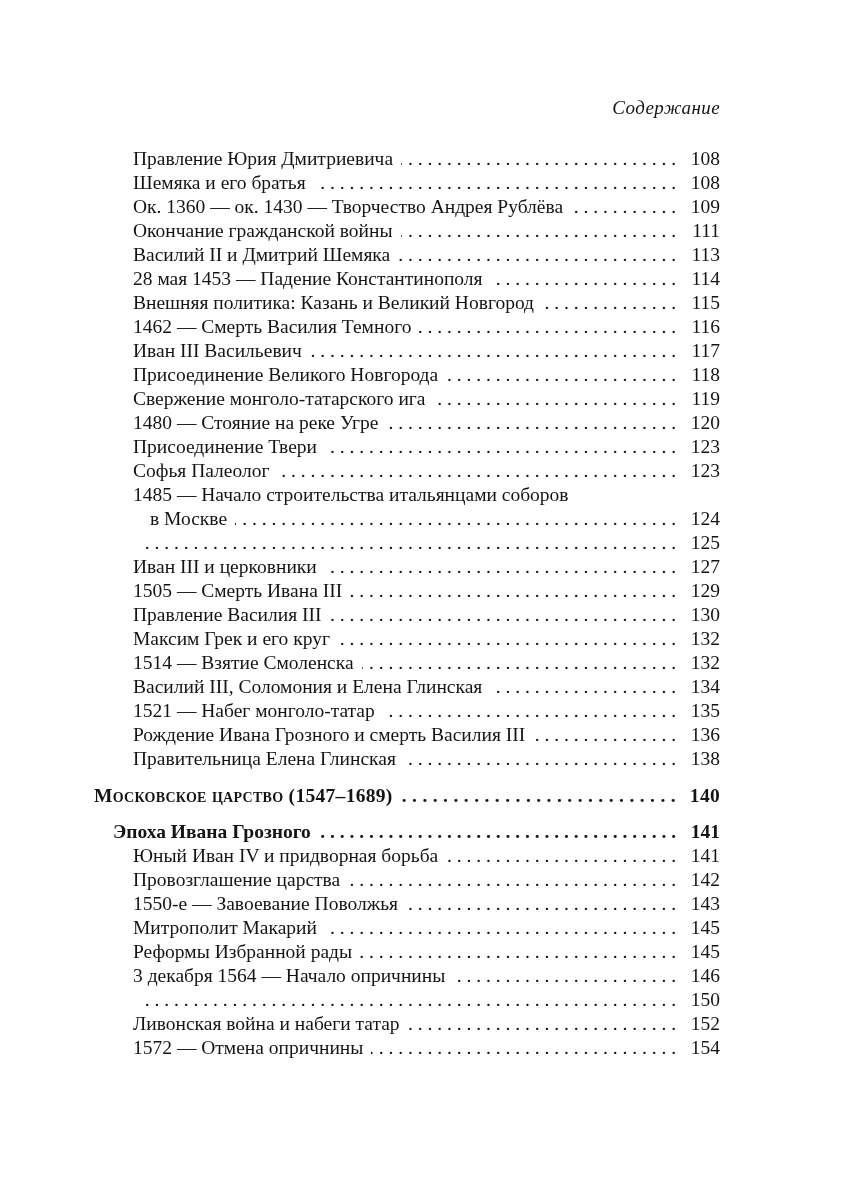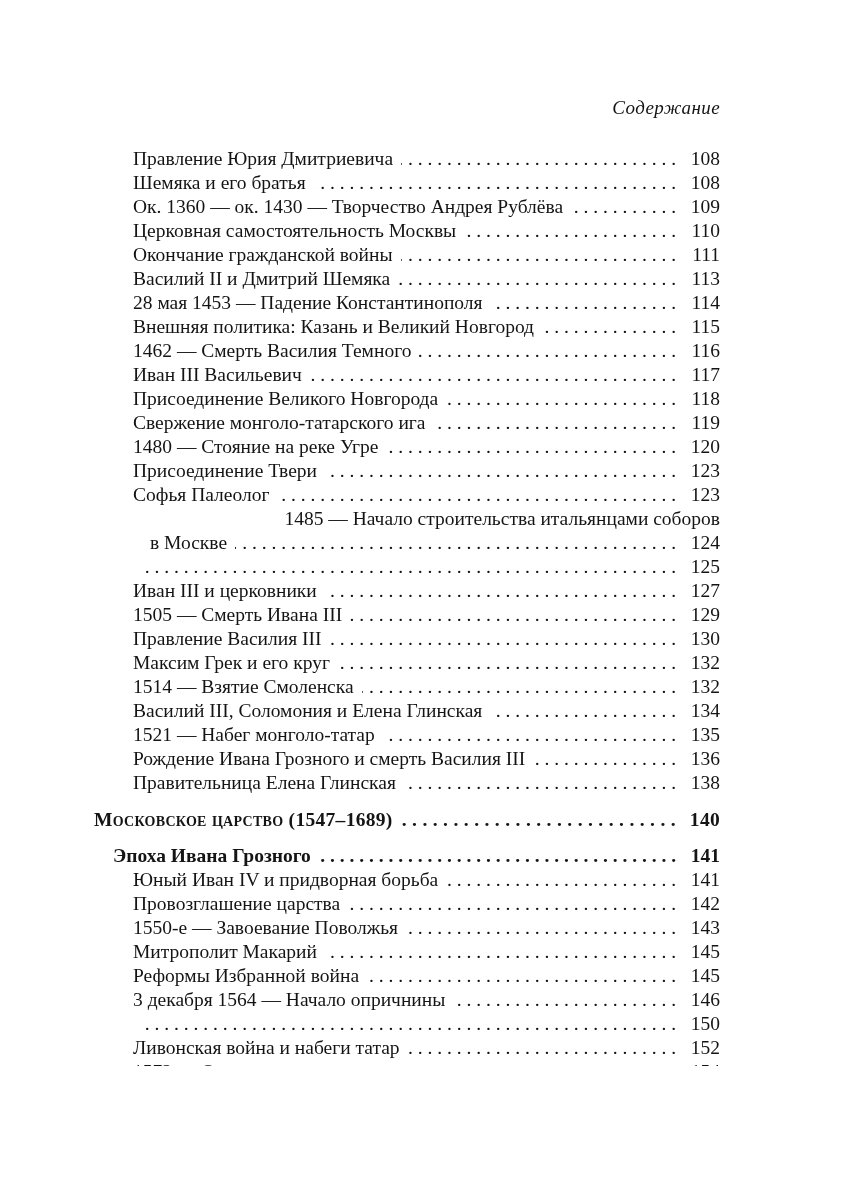--- a/index.html
+++ b/index.html
@@ -31,21 +31,21 @@
     margin-bottom: 27px;
   }
   .toc-row {
     display: flex;
     align-items: baseline;
     font-size: 19.5px;
     line-height: 24px;
     white-space: nowrap;
   }
   .toc-row.item,
-  .toc-row.item-nopage { padding-left: 39px; justify-content: flex-end; }
+  .toc-row.item-nopage { padding-left: 39px; }
   .toc-row.item-cont   { padding-left: 56px; }
   .toc-row.section {
     font-weight: bold;
     font-variant: small-caps;
     letter-spacing: 0.3px;
     margin-top: 13px;
   }
   .toc-row.subsection {
     font-weight: bold;
     padding-left: 19px;
@@ -96,25 +96,20 @@
           <span class="label">Шемяка и его братья</span>
           <span class="leader"></span>
           <span class="pagenum">108</span>
         </div>
         <div class="toc-row item">
           <span class="label">Ок. 1360 — ок. 1430 — Творчество Андрея Рублёва</span>
           <span class="leader"></span>
           <span class="pagenum">109</span>
         </div>
         <div class="toc-row item">
-          <span class="label">Церковная самостоятельность Москвы</span>
-          <span class="leader"></span>
-          <span class="pagenum">110</span>
-        </div>
-        <div class="toc-row item">
           <span class="label">Окончание гражданской войны</span>
           <span class="leader"></span>
           <span class="pagenum">111</span>
         </div>
         <div class="toc-row item">
           <span class="label">Василий II и Дмитрий Шемяка</span>
           <span class="leader"></span>
           <span class="pagenum">113</span>
         </div>
         <div class="toc-row item">
@@ -243,21 +238,21 @@
           <span class="label">1550-е — Завоевание Поволжья</span>
           <span class="leader"></span>
           <span class="pagenum">143</span>
         </div>
         <div class="toc-row item">
           <span class="label">Митрополит Макарий</span>
           <span class="leader"></span>
           <span class="pagenum">145</span>
         </div>
         <div class="toc-row item">
-          <span class="label">Реформы Избранной война</span>
+          <span class="label">Реформы Избранной рады</span>
           <span class="leader"></span>
           <span class="pagenum">145</span>
         </div>
         <div class="toc-row item">
           <span class="label">3 декабря 1564 — Начало опричнины</span>
           <span class="leader"></span>
           <span class="pagenum">146</span>
         </div>
         <div class="toc-row item">
           <span class="leader"></span>

